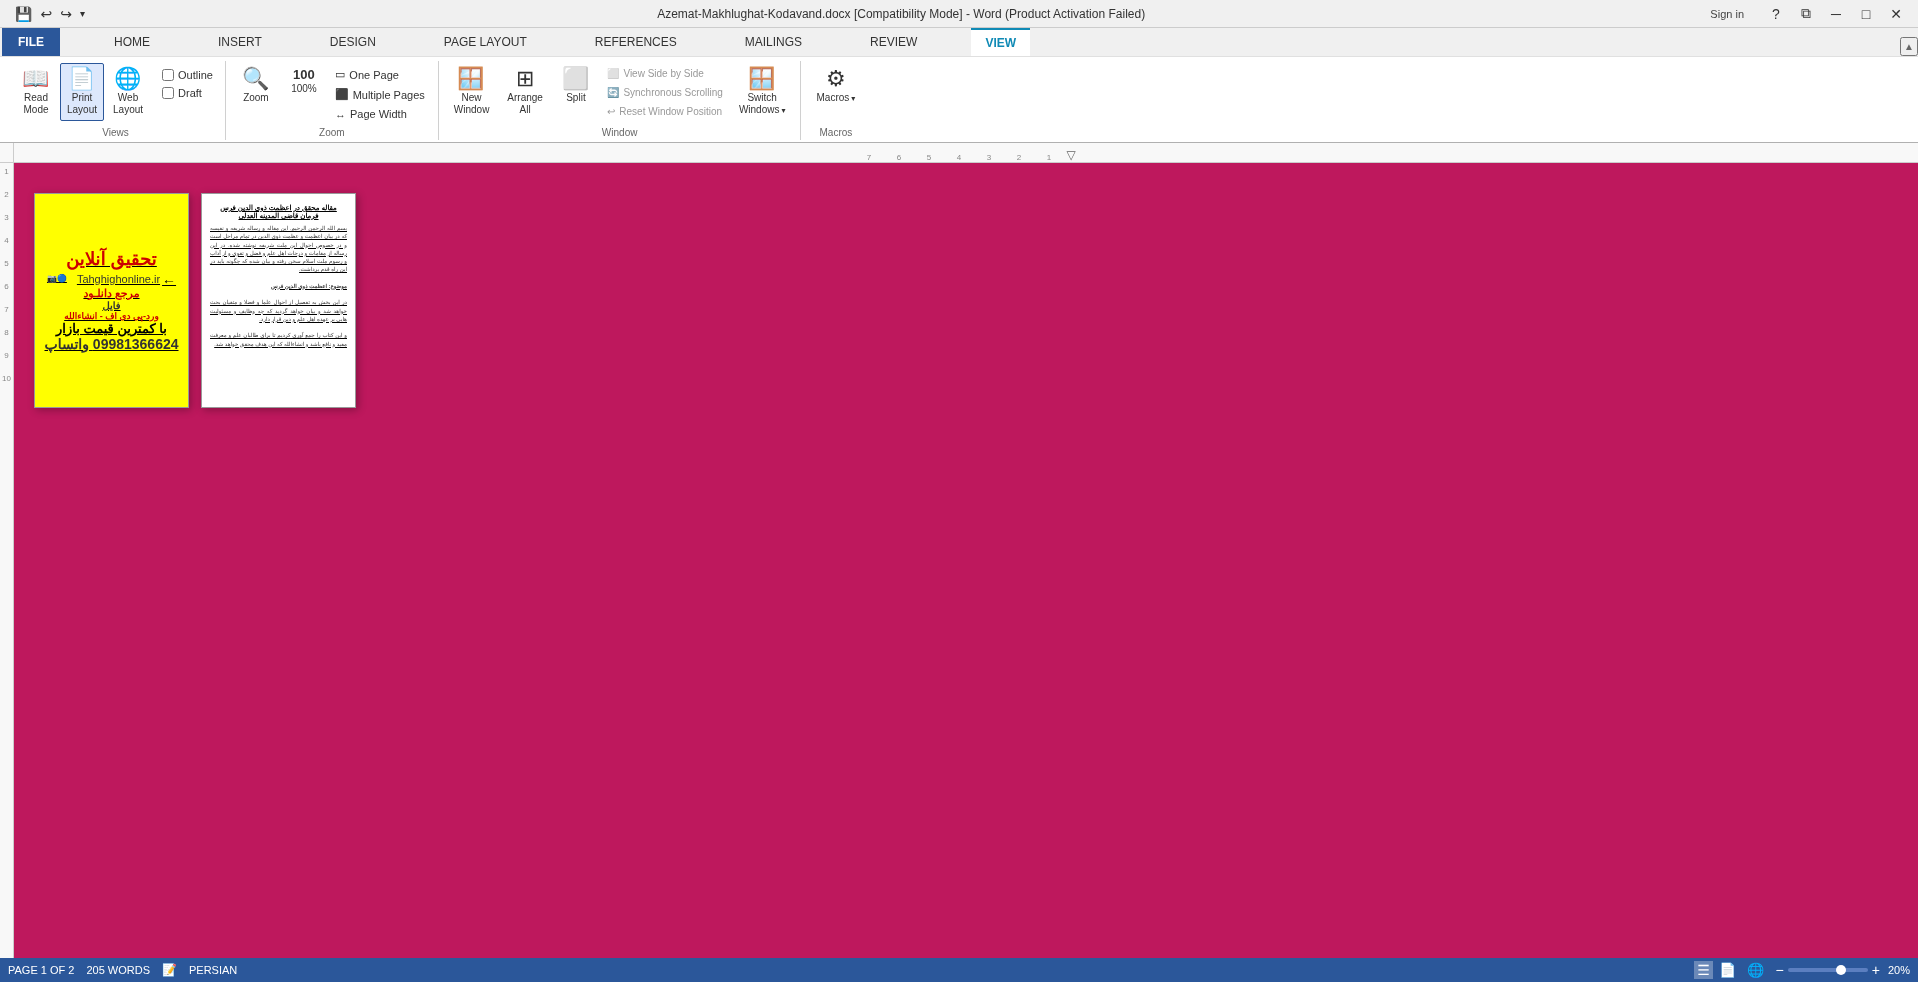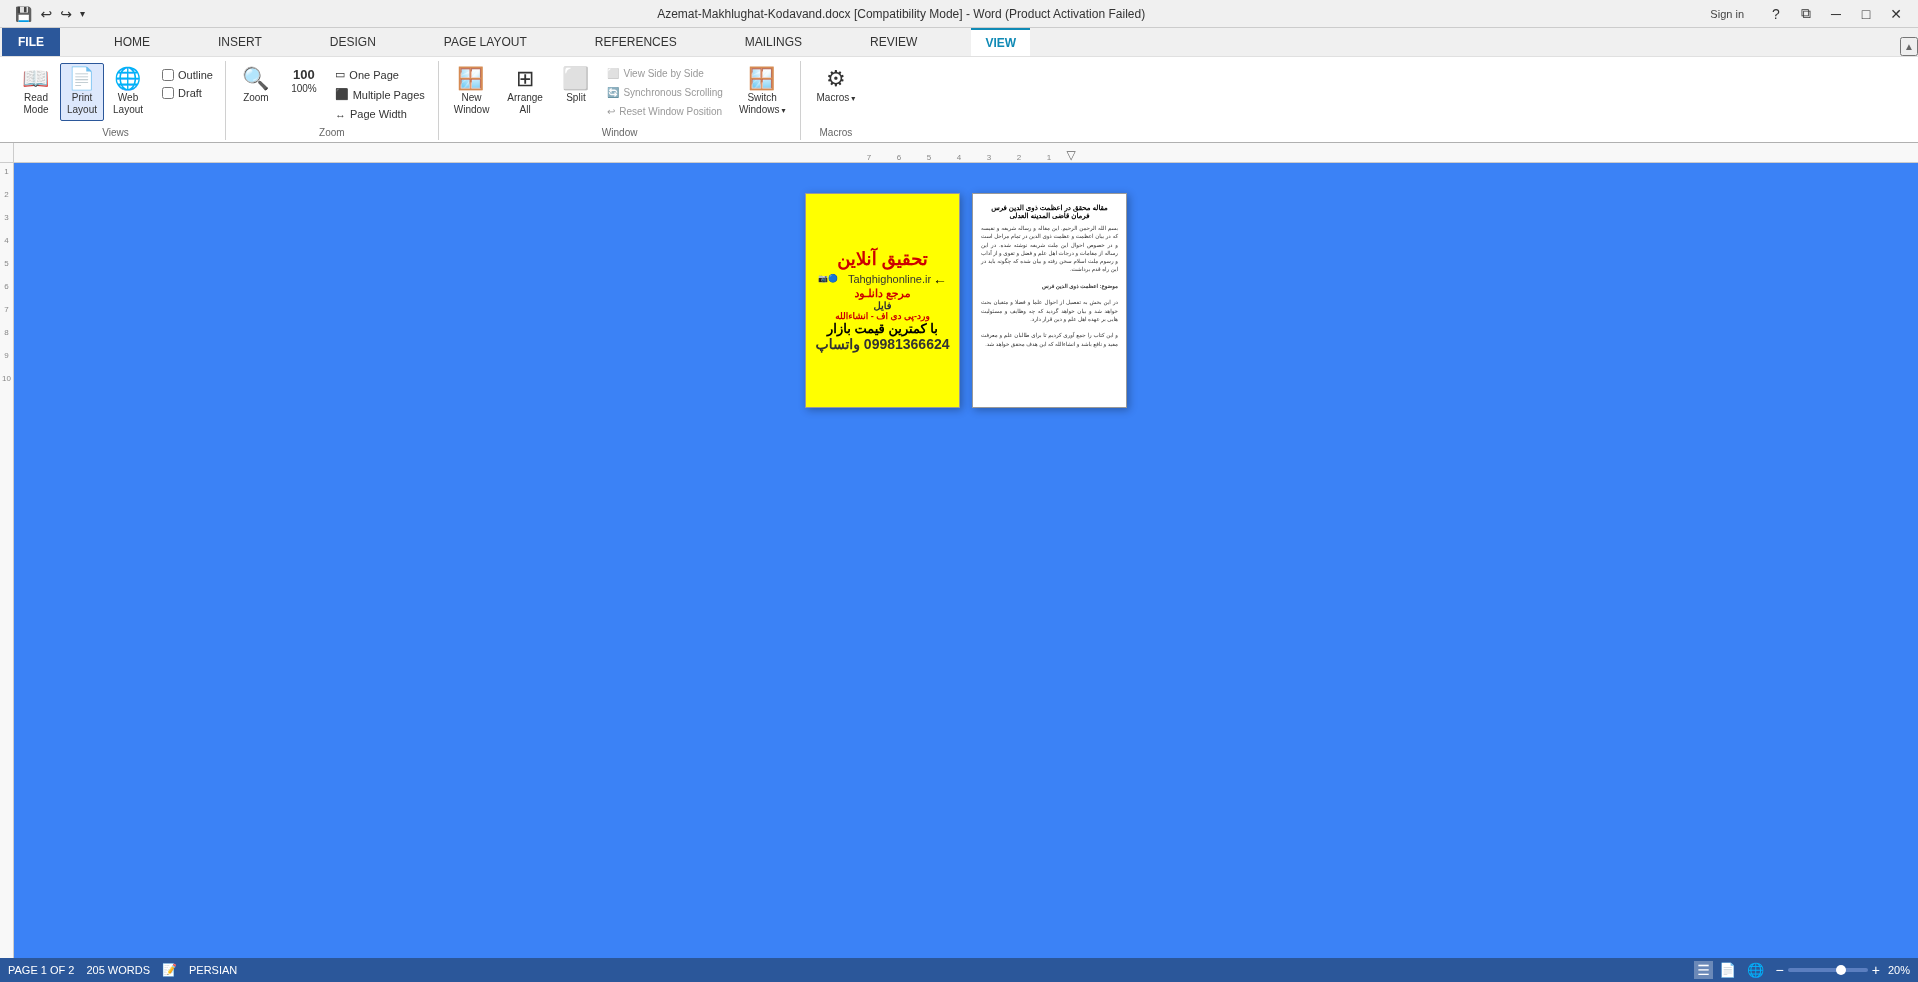--- a/index.html
+++ b/index.html
@@ -183,24 +183,25 @@
       display: flex;
       flex-direction: column;
       align-items: center;
       padding-top: 2px;
       overflow: hidden;
     }
 
     .document-area {
       flex: 1;
       overflow: auto;
-      background: #3b82f6;
-      display: flex;
-      justify-content: center;
+      background: #be185d;
+      display: flex;
+      justify-content: flex-start;
       padding: 30px 20px;
+      text-decoration: underline;
     }
 
     .pages-container {
       display: flex;
       gap: 12px;
       align-items: flex-start;
     }
 
     .page {
       width: 155px;

